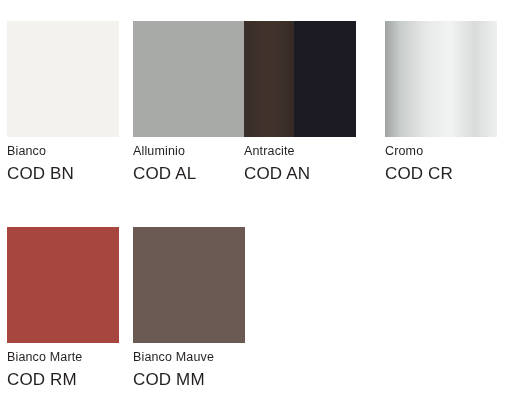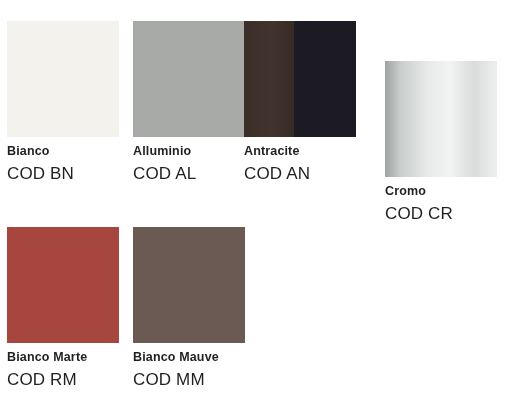--- a/index.html
+++ b/index.html
@@ -29,21 +29,21 @@
   #swatch-row-2 { top: 227px; }
 
   .swatch-cell {
     position: absolute;
     top: 0;
     width: 112px;
   }
   .col-0 { left: 7px; }
   .col-1 { left: 133px; border-radius: 10px; }
   .col-2 { left: 244px; }
-  .col-3 { left: 385px; margin-top: 40px; }
+  .col-3 { left: 385px; }
 
   .swatch-chip {
     width: 112px;
     height: 116px;
     position: relative;
     overflow: hidden;
   }
   .swatch-chip.two-band {
     display: flex;
   }
@@ -61,21 +61,20 @@
     top: 124px;
     left: 0;
     width: 150px;
   }
   .swatch-name {
     font-size: 12.5px;
     line-height: 13px;
     color: #231f20;
     white-space: nowrap;
     letter-spacing: 0.15px;
-    font-weight: bold;
   }
   .swatch-code {
     font-size: 17px;
     line-height: 13px;
     color: #231f20;
     margin-top: 9px;
     white-space: nowrap;
     letter-spacing: 0.15px;
   }
 </style>

